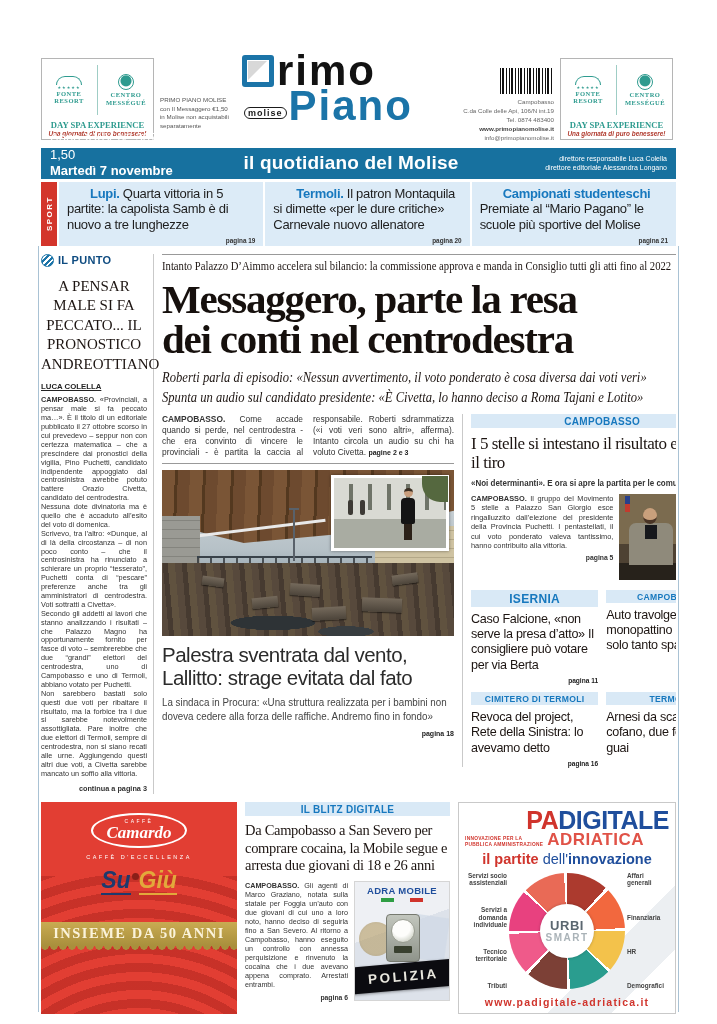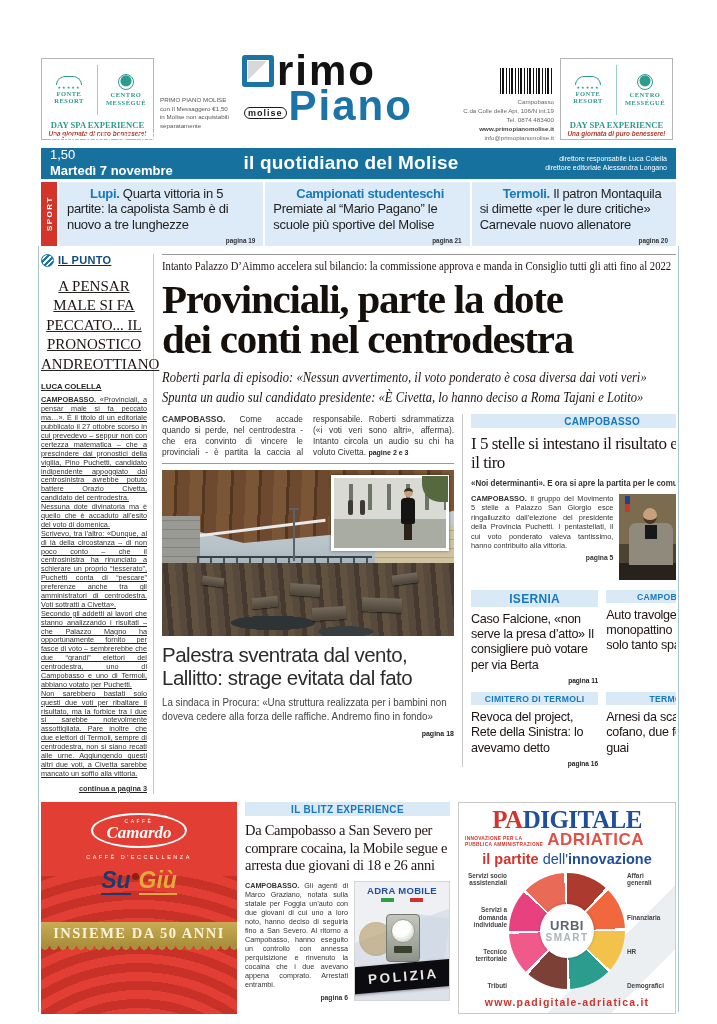--- a/index.html
+++ b/index.html
@@ -51,21 +51,21 @@
   .sport-label { background:#D3352B; color:#fff; width:16px; display:flex; align-items:center; justify-content:center; }
   .sport-label span { writing-mode:vertical-rl; transform:rotate(180deg); font-size:8px; font-weight:bold; letter-spacing:1.5px; }
   .sport-item { flex:1; background:#DCEBF7; padding:4px 8px 2px; display:flex; flex-direction:column; }
   .si-text { font-size:13px; line-height:1.18; color:#1e1e1e; letter-spacing:-.3px; }
   .si-lead { color:#1778BE; font-weight:bold;padding-left:23px; }
   .si-lead.block { display:block; }
   .si-page { margin-top:auto; text-align:right; font-size:6.4px; font-weight:bold; color:#333; }
 
   
   .main-grid { display:flex; padding:8px 41px 0; height:548px; }
-  .punto { width:113px; padding-right:6px; border-right:1px solid #c9c9c9; flex-shrink:0;text-decoration:underline; }
+  .punto { width:113px; padding-right:6px; border-right:1px solid #c9c9c9; flex-shrink:0; }
   .center-region { flex:1; padding-left:8px; overflow:hidden; }
 
   .punto-head { display:flex; align-items:center; gap:4px; }
   .punto-icon { width:13px; height:13px; border-radius:50%; border:1px solid #1B74A8; background:repeating-linear-gradient(135deg,#1B74A8 0 2px,#fff 2px 4px); flex-shrink:0; }
   .punto-title { color:#0F4C81; font-weight:800; font-size:11px; letter-spacing:.3px; }
   .punto-h2 { font-family:"Liberation Serif",serif; font-weight:normal; font-size:15px; line-height:1.3; text-align:center; color:#1d1512; margin:10px 0 8px; }
   .punto-author { font-size:7.8px; font-weight:bold; text-decoration:underline; color:#222; margin-bottom:5px; }
   .punto-body { font-size:7.3px; line-height:1.22; text-align:justify; color:#333; }
   .punto-body p { margin:0; }
   .punto-body .lead { font-weight:bold; }
@@ -166,21 +166,21 @@
   .dp-badge { position:absolute; left:4px; top:40px; width:34px; height:34px; border-radius:50%; background:radial-gradient(circle,#b49b62 0 60%,#8a7446 100%); opacity:.6; }
   .dp-card { position:absolute; right:2px; top:34px; width:34px; height:44px; background:#cfd8e6; transform:rotate(8deg); opacity:.7; }
   .dp-scale { position:absolute; left:31px; top:32px; width:34px; height:48px; background:linear-gradient(180deg,#c2c6bd,#8f948b); border:1px solid #76796f; border-radius:4px; }
   .dp-pan { position:absolute; left:50%; top:4px; transform:translateX(-50%); width:24px; height:24px; border-radius:50%; background:radial-gradient(circle at 42% 35%, #fdfdfb 0 45%, #d5d8ce 75%); border:1px solid #9a9d92; }
   .dp-lcd { position:absolute; left:50%; bottom:8px; transform:translateX(-50%); width:18px; height:7px; background:#39402f; border-radius:1px; }
   .dp-band { position:absolute; left:-8px; bottom:10px; width:120%; height:27px; background:#0b0b10; transform:rotate(-5deg); display:flex; align-items:center; justify-content:center; box-shadow:0 1px 3px rgba(0,0,0,.4); }
   .dp-band span { color:#e9e7de; font-weight:800; font-size:13.5px; letter-spacing:2.5px; }
 
   .pad-ad { width:218px; height:212px; border:1px solid #c9c9c9; position:relative; overflow:hidden; flex-shrink:0; padding:6px 6px 0;
     background:linear-gradient(135deg,#fff 0 70%,#eceff2 70% 85%,#fff 85%); }
-  .pd-brand { text-align:center; line-height:.9; white-space:nowrap;font-family:Liberation Serif, serif; }
+  .pd-brand { text-align:right; line-height:.9; white-space:nowrap; }
   .pd-pa { color:#D0342C; font-weight:800; font-size:25px; letter-spacing:-.5px; }
   .pd-digitale { color:#1F4E9C; font-weight:800; font-size:25px; letter-spacing:-.5px; }
   .pd-row2 { display:flex; align-items:flex-end; gap:4px; margin-top:1px; }
   .pd-small { color:#D0342C; font-size:4.8px; font-weight:bold; line-height:1.25; letter-spacing:.3px; }
   .pd-adriatica { color:#E05247; font-weight:800; font-size:17px; letter-spacing:.5px; line-height:.9; }
   .pd-tagline { text-align:center; font-size:14.5px; margin-top:3px; white-space:nowrap; }
   .pd-t1 { color:#D0342C; font-weight:800; } .pd-t2 { color:#1F4E9C; } .pd-t3 { color:#1F4E9C; font-weight:800; }
   .pd-wheelrow { display:flex; align-items:center; margin-top:5px; }
   .pd-labels { width:48px; display:flex; flex-direction:column; justify-content:space-between; height:118px; font-size:6.4px; font-weight:bold; color:#444; line-height:1.15; }
   .pd-labels.right { text-align:left; padding-left:2px; }
@@ -280,26 +280,26 @@
 
   <div class="sport-strip">
     <div class="sport-label">
         <span>SPORT</span>
       </div>
     <div class="sport-item">
       <div class="si-text"><span class="si-lead">Lupi.</span><span> Quarta vittoria in 5 partite: la capolista Samb è di nuovo a tre lunghezze</span></div>
       <div class="si-page">pagina 19</div>
     </div>
     <div class="sport-item">
+      <div class="si-text"><span class="si-lead">Termoli.</span><span> Il patron Montaquila si dimette «per le dure critiche» Carnevale nuovo allenatore</span></div>
+      <div class="si-page">pagina 20</div>
+    </div>
+    <div class="sport-item">
       <div class="si-text"><span class="si-lead block">Campionati studenteschi</span><span>Premiate al “Mario Pagano” le scuole più sportive del Molise</span></div>
       <div class="si-page">pagina 21</div>
-    </div>
-    <div class="sport-item">
-      <div class="si-text"><span class="si-lead">Termoli.</span><span> Il patron Montaquila si dimette «per le dure critiche» Carnevale nuovo allenatore</span></div>
-      <div class="si-page">pagina 20</div>
     </div>
   </div>
 
   <div class="main-grid">
 
     <aside class="punto">
       <div class="punto-head">
         <span class="punto-icon"></span>
         <span class="punto-title">IL PUNTO</span>
       </div>
@@ -311,21 +311,21 @@
         <p>Scrivevo, tra l’altro: «Dunque, al di là della circostanza – di non poco conto – che il centrosinistra ha rinunciato a schierare un proprio “tesserato”, Puchetti conta di “pescare” preferenze anche tra gli amministratori di centrodestra. Voti sottratti a Civetta».</p>
         <p>Secondo gli addetti ai lavori che stanno analizzando i risultati – che Palazzo Magno ha opportunamente fornito per fasce di voto – sembrerebbe che due “grandi” elettori del centrodestra, uno di Campobasso e uno di Termoli, abbiano votato per Puchetti.</p>
         <p>Non sarebbero bastati solo questi due voti per ribaltare il risultato, ma la forbice tra i due si sarebbe notevolmente assottigliata. Pare inoltre che due elettori di Termoli, sempre di centrodestra, non si siano recati alle urne. Aggiungendo questi altri due voti, a Civetta sarebbe mancato un soffio alla vittoria.</p>
       </div>
       <div class="punto-continua">continua a pagina 3</div>
     </aside>
 
     <div class="center-region">
       <div class="kicker">Intanto Palazzo D’Aimmo accelera sul bilancio: la commissione approva e manda in Consiglio tutti gli atti fino al 2022</div>
       <h1 class="headline">
-        <div>Provinciali, parte la dote</div>
+        <div>Messaggero, parte la resa</div>
         <div>dei conti nel centrodestra</div>
       </h1>
       <div class="subhead">Roberti parla di episodio: «Nessun avvertimento, il voto ponderato è cosa diversa dai voti veri»</div>
       <div class="subhead">Spunta un audio sul candidato presidente: «È Civetta, lo hanno deciso a Roma Tajani e Lotito»</div>
 
       <div class="split">
 
         <div class="center-col">
           <div class="lead-cols">
             <span class="lead">CAMPOBASSO.</span><span> Come accade quando si perde, nel centrodestra - che era convinto di vincere le provinciali - è partita la caccia al responsabile. Roberti sdrammatizza («i voti veri sono altri», afferma). Intanto circola un audio su chi ha voluto Civetta. </span><span class="page-ref">pagine 2 e 3</span>
@@ -424,21 +424,21 @@
       <div class="cam-sugiu">
         <span class="cam-su">Su</span><span class="cam-dot"></span><span class="cam-giu">Giù</span>
       </div>
       <div class="cam-band">
           <span>INSIEME DA 50 ANNI</span>
         </div>
       <div class="cam-scallop"></div>
     </div>
 
     <div class="blitz">
-      <div class="section-bar">IL BLITZ EXPERIENCE</div>
+      <div class="section-bar">IL BLITZ DIGITALE</div>
       <div class="blitz-headline">Da Campobasso a San Severo per comprare cocaina, la Mobile segue e arresta due giovani di 18 e 26 anni</div>
       <div class="blitz-row">
         <div class="blitz-text">
           <span class="lead">CAMPOBASSO.</span><span> Gli agenti di Marco Graziano, notata sulla statale per Foggia un’auto con due giovani di cui uno a loro noto, hanno deciso di seguirla fino a San Severo. Al ritorno a Campobasso, hanno eseguito un controllo con annessa perquisizione e rinvenuto la cocaina che i due avevano appena comprato. Arrestati entrambi.</span>
           <div class="blitz-page">pagina 6</div>
         </div>
         <div class="drug-photo">
           <div class="dp-title">ADRA MOBILE</div>
           <div class="dp-tric">
               <i class="dp-green"></i>

